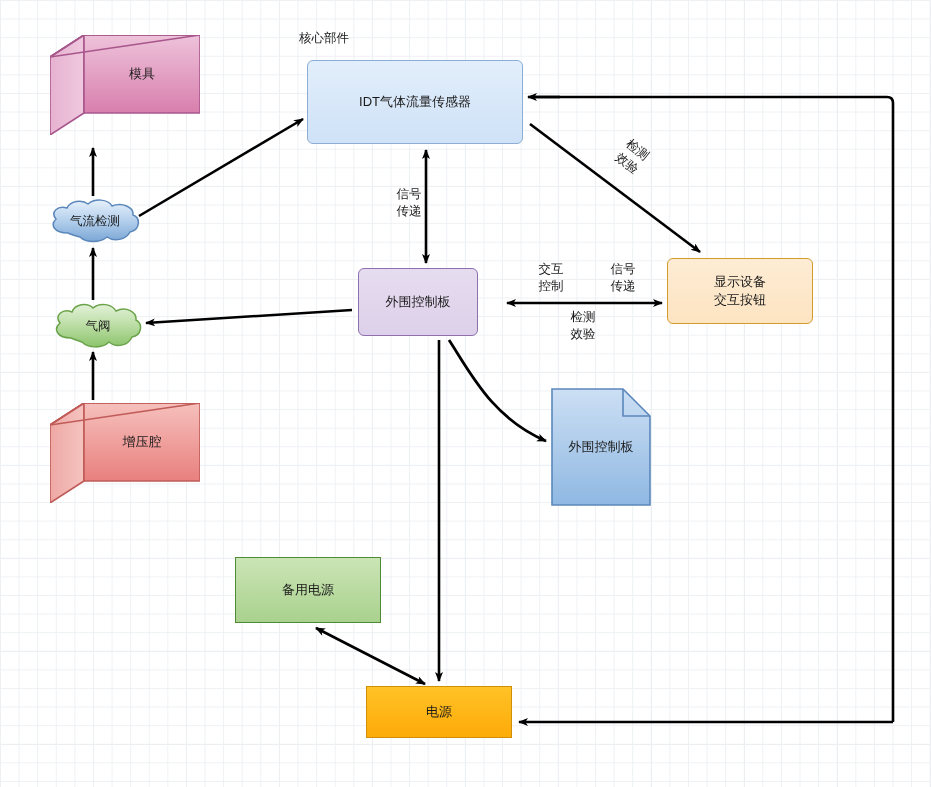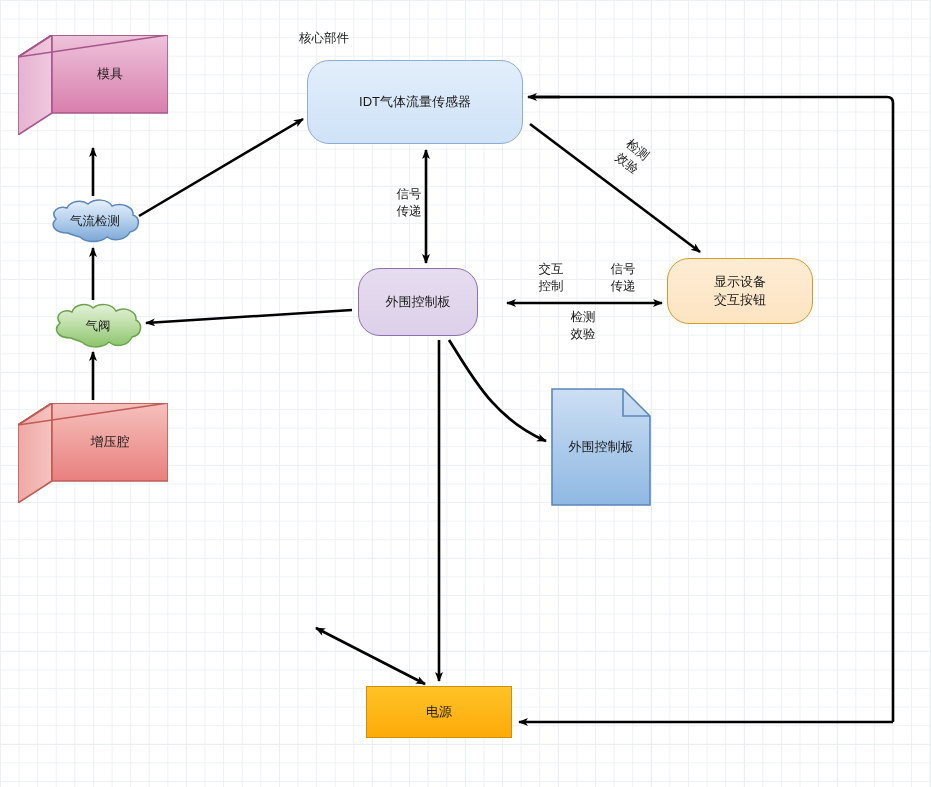--- a/index.html
+++ b/index.html
@@ -29,21 +29,21 @@
     position:absolute;
     display:flex; align-items:center; justify-content:center;
     text-align:center;
     color:#1a1a1a;
     font-size:13px;
     line-height:1.35;
     box-sizing:border-box;
     white-space:pre-line;
   }
   
-  .rr { border-radius:22px;align-items:center; }
+  .rr { border-radius:6px;align-items:center; }
   #node-sensor {
     left:307px; top:60px; width:216px; height:84px;
     background:linear-gradient(to bottom,#e2eefb,#cfe2f7);
     border:1.6px solid #8cadd4;
   }
   #node-control {
     left:358px; top:268px; width:120px; height:68px;
     background:linear-gradient(to bottom,#e6dcef,#ddd0ea);
     border:1.6px solid #8f6fae;
     font-family:Liberation Serif, serif;
@@ -58,21 +58,21 @@
     left:235px; top:557px; width:146px; height:66px;
     background:linear-gradient(to bottom,#cbe5b5,#a9d18e);
     border:1.6px solid #4f8a36;
   }
   #node-power {
     left:366px; top:686px; width:146px; height:52px;
     background:linear-gradient(to bottom,#ffc227,#fdab08);
     border:1.6px solid #cf8f08;
   }
   
-  .cube { position:absolute; }
+  .cube { position:absolute;margin-left:32px; }
   .cube svg { position:absolute; left:0; top:0; }
   .cube .cube-label {
     position:absolute; display:flex; align-items:center; justify-content:center;
     font-size:13px; color:#1a1a1a;
   }
   #cube-mold { left:18px; top:35px; width:150px; height:100px; }
   #cube-cham { left:18px; top:403px; width:150px; height:100px; }
   
   .cloud { position:absolute; }
   .cloud .cloud-label {
@@ -241,20 +241,23 @@
   </div>
 
   <div id="node-doc">
     <svg width="100" height="118" viewBox="0 0 100 118">
       <path d="M1,1 L72,1 L99,28 L99,117 L1,117 Z" fill="url(#gDoc)" stroke="#5b87bb" stroke-width="1.6"></path>
       <path d="M72,1 L72,28 L99,28" fill="none" stroke="#5b87bb" stroke-width="1.6"></path>
     </svg>
     <div class="doc-label">外围控制板</div>
   </div>
 
+  <div class="node" id="node-backup">
+    <span>备用电源</span>
+  </div>
 
   <div class="node" id="node-power">
     <span>电源</span>
   </div>
 
   <div class="elabel" id="lbl-core">核心部件</div>
 
   <div class="elabel" id="lbl-sig-up">信号
 传递</div>
 

